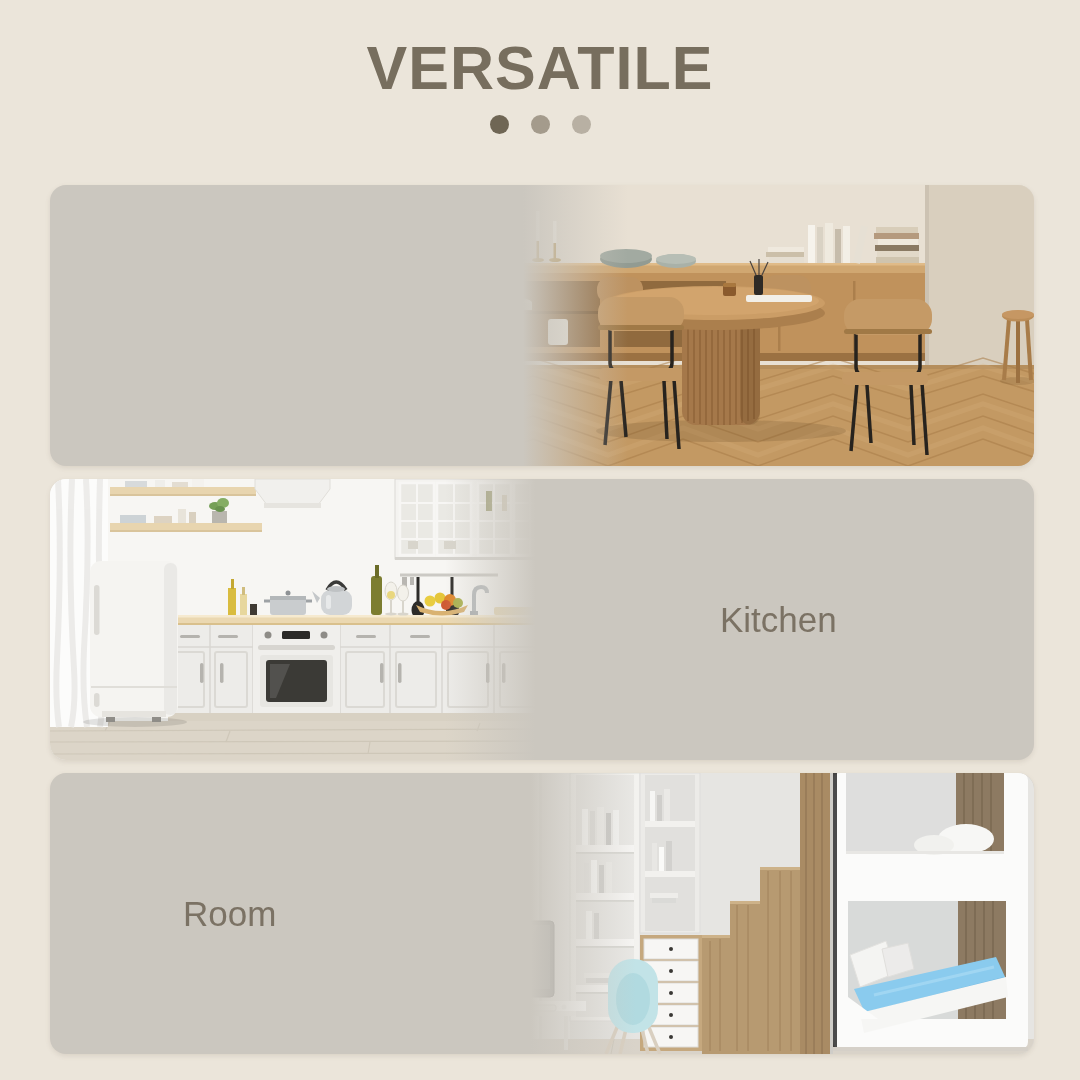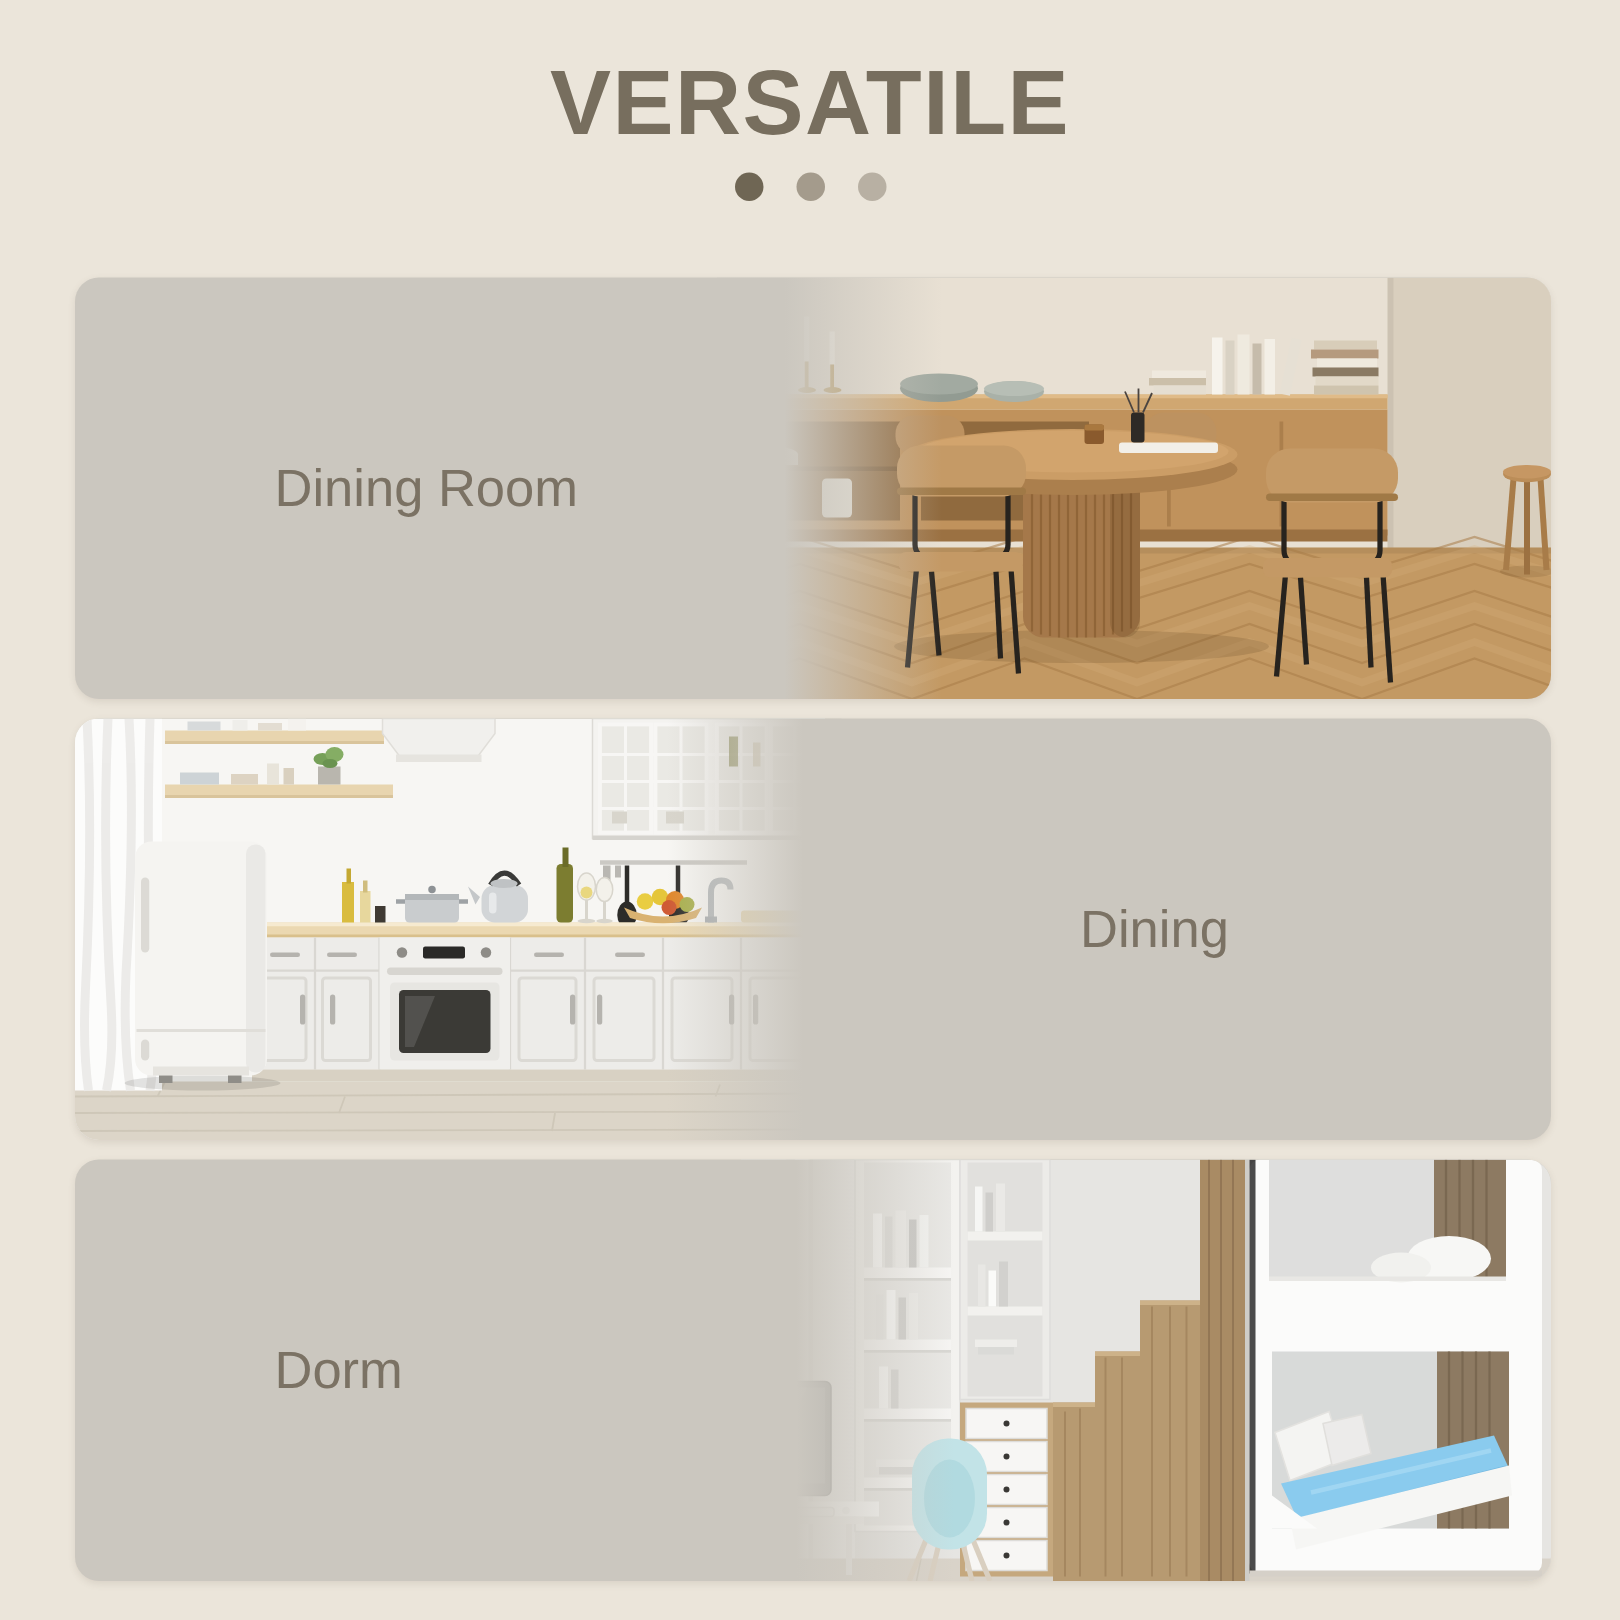--- a/index.html
+++ b/index.html
@@ -204,21 +204,20 @@
           <ellipse cx="540" cy="196" rx="18" ry="4" fill="rgba(90,60,30,0.15)"></ellipse>
           <line x1="531" y1="134" x2="526" y2="195" stroke="#a87c49" stroke-width="4"></line>
           <line x1="540" y1="136" x2="540" y2="198" stroke="#9c7141" stroke-width="4"></line>
           <line x1="549" y1="134" x2="553" y2="195" stroke="#a87c49" stroke-width="4"></line>
           <ellipse cx="540" cy="131" rx="16" ry="5.5" fill="#bb8d58"></ellipse>
           <ellipse cx="540" cy="129.5" rx="16" ry="4.5" fill="#c69763"></ellipse>
         </g>
       </svg>
     </div>
     <div class="fade"></div>
-    <div class="label">Dining Room</div>
   </section>
 
   <section class="panel p2">
     <div class="photo">
       <svg width="500" height="281" viewBox="0 0 500 281" xmlns="http://www.w3.org/2000/svg">
         <rect width="500" height="281" fill="#f7f6f3"></rect>
 
         <rect x="0" y="242" width="500" height="39" fill="#dcd5c8"></rect>
         <g stroke="#cbc4b5" stroke-width="1.2" opacity="0.8">
           <line x1="0" y1="252" x2="500" y2="250"></line>
@@ -402,21 +401,21 @@
           <line x1="41" y1="208" x2="127" y2="208" stroke="#e0ded9" stroke-width="2"></line>
           <rect x="44" y="106" width="5.5" height="50" rx="2.75" fill="#dcdad5"></rect>
           <rect x="44" y="214" width="5.5" height="14" rx="2.75" fill="#dcdad5"></rect>
           <rect x="52" y="232" width="64" height="6" fill="#e6e4df"></rect>
           <rect x="56" y="238" width="9" height="5" fill="#8f8d88"></rect>
           <rect x="102" y="238" width="9" height="5" fill="#8f8d88"></rect>
         </g>
       </svg>
     </div>
     <div class="fade"></div>
-    <div class="label">Dining</div>
+    <div class="label">Kitchen</div>
   </section>
 
   <section class="panel p3">
     <div class="photo">
       <svg width="540" height="281" viewBox="0 0 540 281" xmlns="http://www.w3.org/2000/svg">
         <rect width="540" height="281" fill="#e6e5e2"></rect>
 
         <g>
           <rect x="0" y="0" width="46" height="281" fill="#f8f7f5"></rect>
           <rect x="36" y="0" width="9" height="281" fill="#fdfdfc"></rect>
@@ -592,16 +591,16 @@
             <line x1="380" y1="222" x2="500" y2="194" stroke="#a6d9f4" stroke-width="3" opacity="0.8"></line>
             <line x1="372" y1="240" x2="510" y2="205" stroke="#6fb4dd" stroke-width="2" opacity="0.8"></line>
             <polygon points="366,240 512,204 514,224 370,260" fill="#f6f6f4"></polygon>
             <polygon points="354,224 354,246 384,246" fill="#fbfbfa"></polygon>
           </g>
           <rect x="339" y="274" width="195" height="4" fill="#d5d0c8"></rect>
         </g>
       </svg>
     </div>
     <div class="fade"></div>
-    <div class="label">Dorm</div>
+    <div class="label">Room</div>
   </section>
 
 </div>
 
 </body></html>

